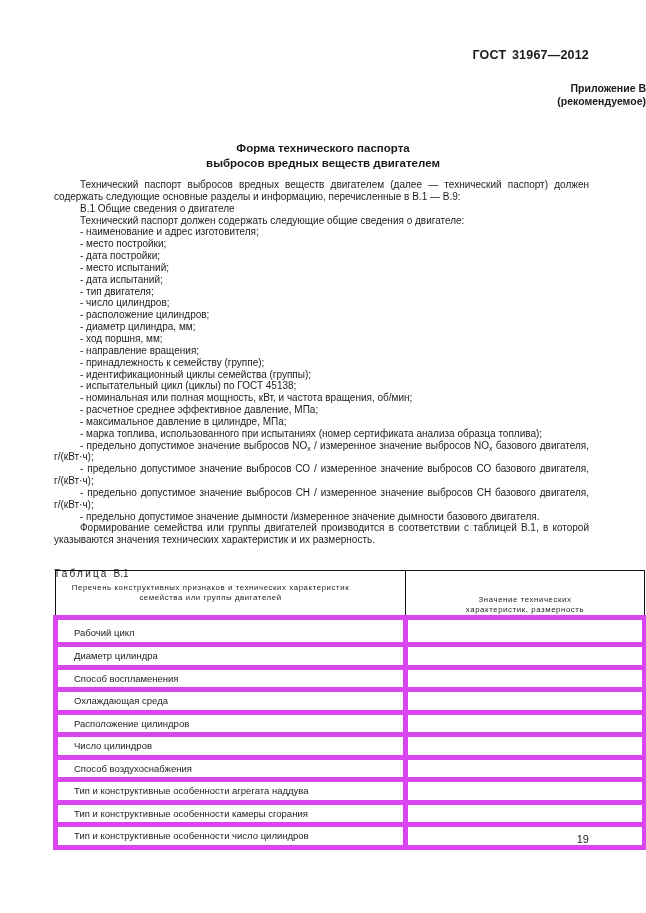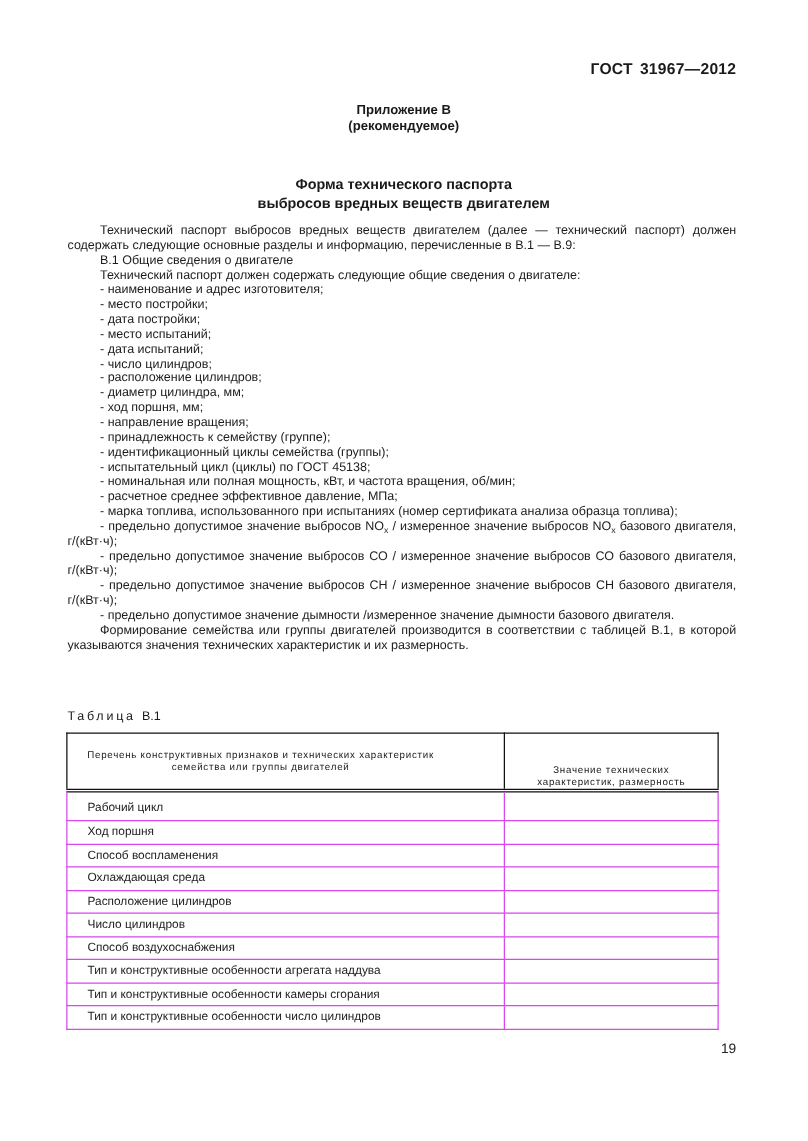--- a/index.html
+++ b/index.html
@@ -22,21 +22,21 @@
       font-size: 12.5px;
       font-weight: bold;
       letter-spacing: 0.2px;
       word-spacing: 2px;
     }
     .appendix {
       position: absolute;
       top: 82px;
       left: 0;
       width: 646px;
-      text-align: center;
+      text-align: right;
       font-size: 10.5px;
       font-weight: bold;
       line-height: 13px;
     }
     .form-title {
       position: absolute;
       top: 141px;
       left: 0;
       width: 646px;
       text-align: center;
@@ -75,23 +75,23 @@
       top: 568px;
       left: 54px;
       font-size: 10px;
       letter-spacing: 2.2px;
     }
     .table-caption .num {
       letter-spacing: 0;
     }
     table.spec {
       position: absolute;
-      top: 586px;
+      top: 570px;
       left: 53px;
-      width: 522px;
+      width: 594px;
       border-collapse: collapse;
       font-size: 9.5px;
     }
     table.spec th {
       font-weight: normal;
       font-size: 7.8px;
       letter-spacing: 0.6px;
       line-height: 10px;
       height: 28px;
       padding: 0;
@@ -99,21 +99,21 @@
       border-bottom: 3px double #111;
       text-align: center;
       vertical-align: middle;
       color: #222;
     }
     table.spec th.col1 { width: 349px; }
     table.spec th.col1 span { display: inline-block; transform: translateX(-20px); }
     table.spec td {
       height: 17.5px;
       padding: 0 0 0 16px;
-      border: 1px solid #d946ef;
+      border: 5px solid #d946ef;
       vertical-align: middle;
       font-size: 9.5px;
       color: #1c1c1c;
     }
     table.spec tr.first td {
       height: 20px;
       padding-top: 2px;
     }
     table.spec td.val {
       padding: 0;
@@ -145,30 +145,32 @@
 <div class="body-text">
   <p class="just">Технический паспорт выбросов вредных веществ двигателем (далее — технический паспорт) должен содержать следующие основные разделы и информацию, перечисленные в В.1 — В.9:</p>
   <div class="li">В.1 Общие сведения о двигателе</div>
   <div class="li">Технический паспорт должен содержать следующие общие сведения о двигателе:</div>
   <div id="items-list">
       <div class="li">- наименование и адрес изготовителя;</div>
       <div class="li">- место постройки;</div>
       <div class="li">- дата постройки;</div>
       <div class="li">- место испытаний;</div>
       <div class="li">- дата испытаний;</div>
+      <div class="li">- тип двигателя;</div>
       <div class="li">- число цилиндров;</div>
       <div class="li">- расположение цилиндров;</div>
       <div class="li">- диаметр цилиндра, мм;</div>
       <div class="li">- ход поршня, мм;</div>
       <div class="li">- направление вращения;</div>
       <div class="li">- принадлежность к семейству (группе);</div>
       <div class="li">- идентификационный циклы семейства (группы);</div>
       <div class="li">- испытательный цикл (циклы) по ГОСТ 45138;</div>
       <div class="li">- номинальная или полная мощность, кВт, и частота вращения, об/мин;</div>
       <div class="li">- расчетное среднее эффективное давление, МПа;</div>
+      <div class="li">- максимальное давление в цилиндре, МПа;</div>
       <div class="li">- марка топлива, использованного при испытаниях (номер сертификата анализа образца топлива);</div>
     </div>
   <p class="just"><span>- предельно допустимое значение выбросов NO</span><sub>x</sub><span> / измеренное значение выбросов NO</span><sub>x</sub><span> базового двигателя, г/(кВт·ч);</span></p>
   <p class="just">- предельно допустимое значение выбросов СО / измеренное значение выбросов СО  базового двигателя, г/(кВт·ч);</p>
   <p class="just">- предельно  допустимое значение выбросов СН / измеренное значение выбросов СН базового двигателя, г/(кВт·ч);</p>
   <p class="just">- предельно допустимое значение дымности /измеренное значение дымности базового двигателя.</p>
   <p class="just">Формирование семейства или группы двигателей производится в соответствии с таблицей В.1, в которой указываются значения технических характеристик и их размерность.</p>
 </div>
 
 <div class="table-caption"><span>Таблица</span> <span class="num">В.1</span></div>
@@ -179,21 +181,21 @@
       <th class="col1"><span style="display:inline-block; width:300px; transform:translateX(-20px);">Перечень конструктивных признаков и технических характеристик семейства или группы двигателей</span></th>
       <th><span style="display:inline-block; width:140px;margin-top:24px;">Значение технических характеристик, размерность</span></th>
     </tr>
   </thead>
   <tbody id="table-body">
       <tr class="first">
         <td>Рабочий цикл</td>
         <td class="val"></td>
       </tr>
       <tr>
-        <td>Ход поршня</td>
+        <td>Диаметр цилиндра</td>
         <td class="val"></td>
       </tr>
       <tr>
         <td>Способ воспламенения</td>
         <td class="val"></td>
       </tr>
       <tr>
         <td>Охлаждающая среда</td>
         <td class="val"></td>
       </tr>

